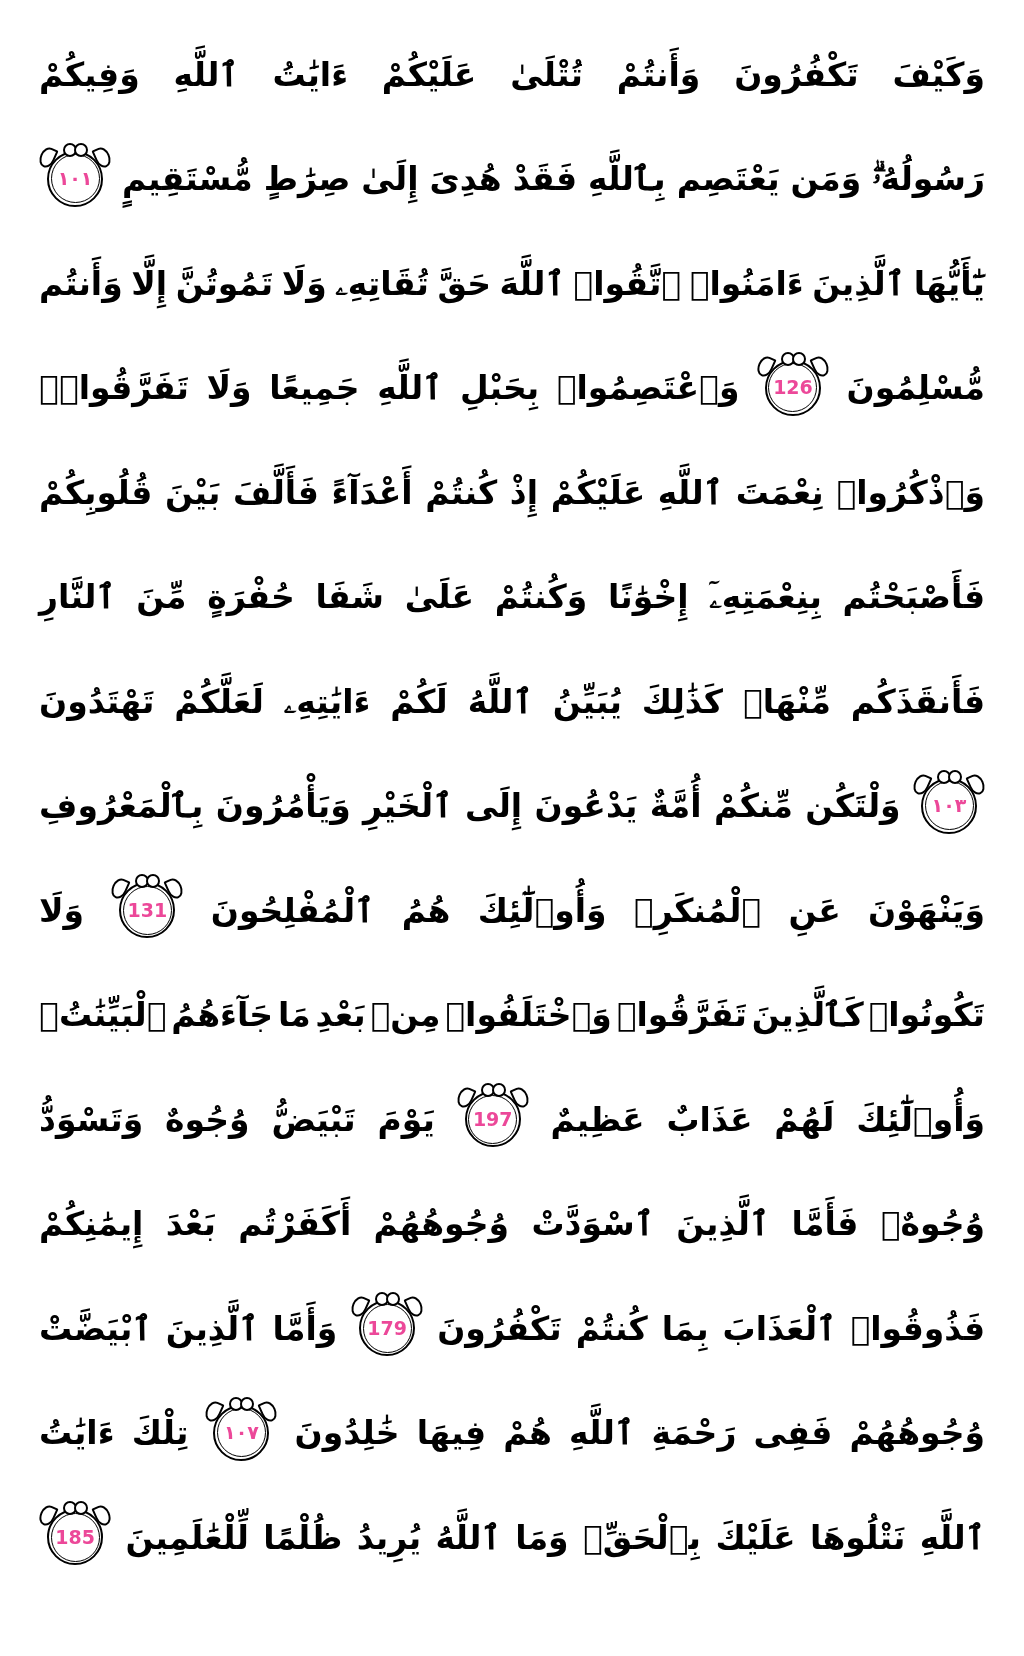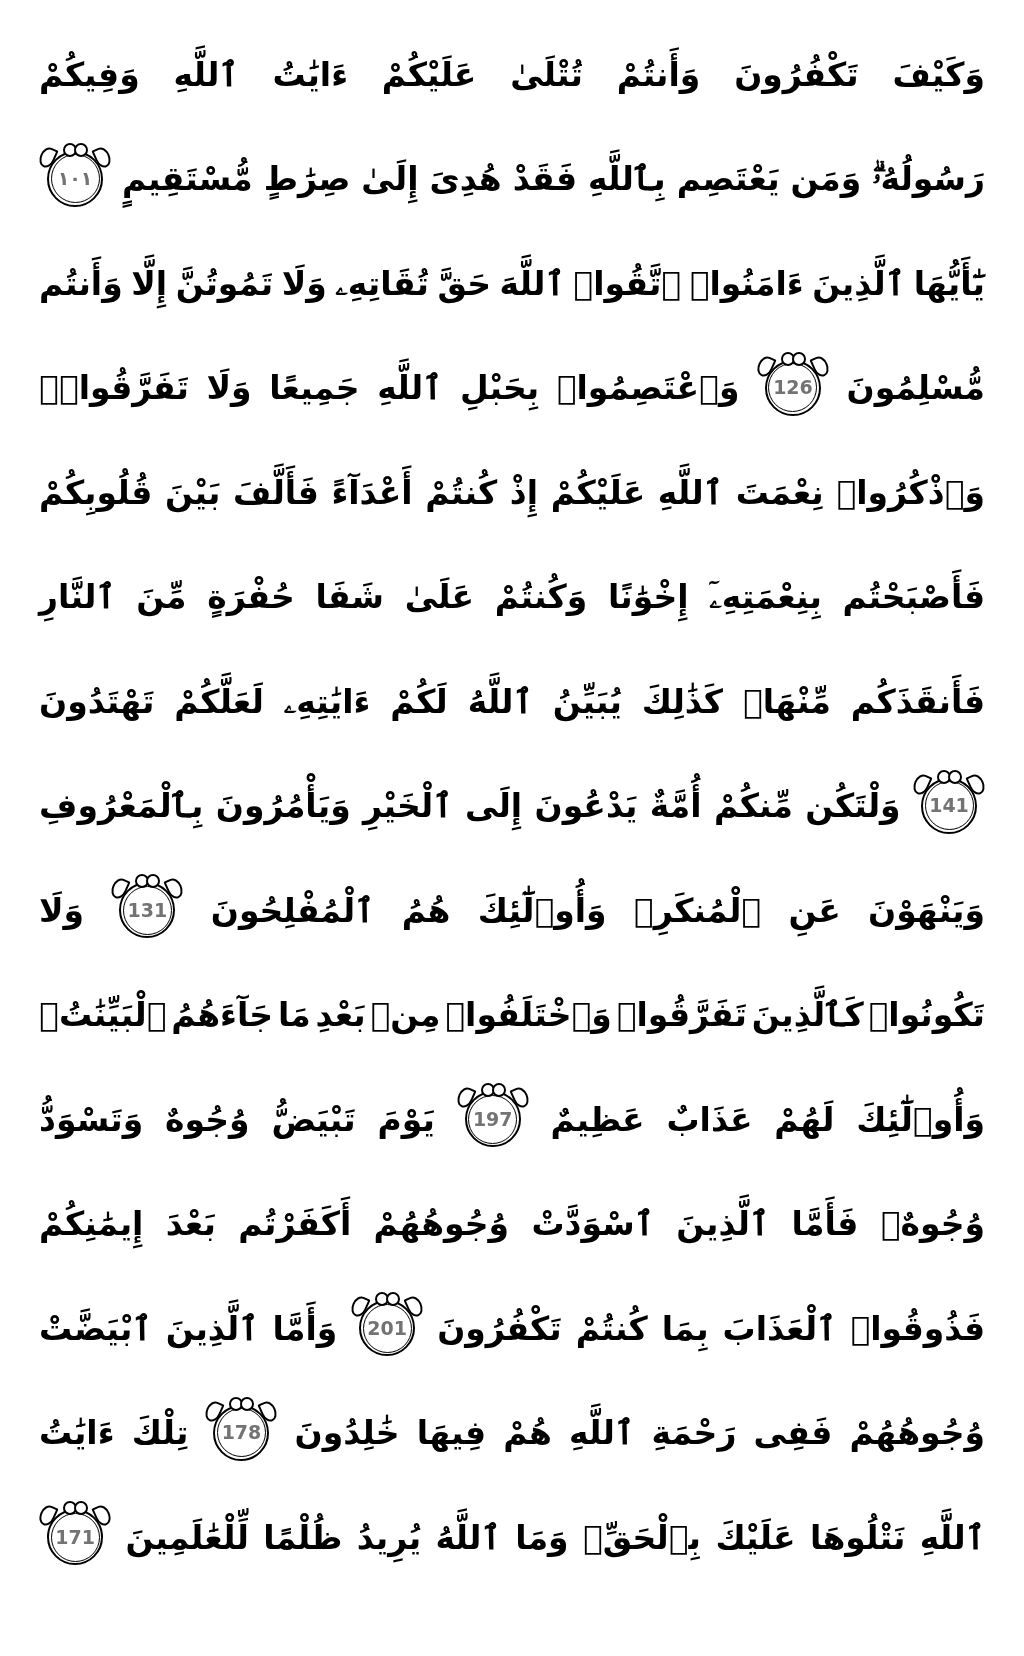--- a/index.html
+++ b/index.html
@@ -81,21 +81,21 @@
     top: -6px;
   }
   .am-wing-l { left: -9px;  border-radius: 60% 10% 60% 60%; transform: rotate(24deg); }
   .am-wing-r { right: -9px; border-radius: 10% 60% 60% 60%; transform: rotate(-24deg); }
   .am-num {
     position: relative;
     z-index: 1;
     font-family: "DejaVu Sans", sans-serif;
     font-weight: 700;
     font-size: 19px;
-    color: #737373;
+    color: #ec4899;
     line-height: 1;
   }
 </style>
 </head>
 <body>
 
 <div class="page">
     <div class="line">
       <span class="word">وَكَيْفَ</span>
       <span class="word">تَكْفُرُونَ</span>
@@ -183,21 +183,21 @@
       <span class="word">لَكُمْ</span>
       <span class="word">ءَايَٰتِهِۦ</span>
       <span class="word">لَعَلَّكُمْ</span>
       <span class="word">تَهْتَدُونَ</span>
     </div>
     <div class="line">
       <span class="ayah-marker">
         <span class="am-top"></span>
         <span class="am-wing am-wing-l"></span>
         <span class="am-wing am-wing-r"></span>
-        <span class="am-num">141</span>
+        <span class="am-num">١٠٣</span>
       </span>
       <span class="word">وَلْتَكُن</span>
       <span class="word">مِّنكُمْ</span>
       <span class="word">أُمَّةٌ</span>
       <span class="word">يَدْعُونَ</span>
       <span class="word">إِلَى</span>
       <span class="word">ٱلْخَيْرِ</span>
       <span class="word">وَيَأْمُرُونَ</span>
       <span class="word">بِٱلْمَعْرُوفِ</span>
     </div>
@@ -256,53 +256,53 @@
     <div class="line">
       <span class="word">فَذُوقُوا۟</span>
       <span class="word">ٱلْعَذَابَ</span>
       <span class="word">بِمَا</span>
       <span class="word">كُنتُمْ</span>
       <span class="word">تَكْفُرُونَ</span>
       <span class="ayah-marker">
         <span class="am-top"></span>
         <span class="am-wing am-wing-l"></span>
         <span class="am-wing am-wing-r"></span>
-        <span class="am-num">201</span>
+        <span class="am-num">179</span>
       </span>
       <span class="word">وَأَمَّا</span>
       <span class="word">ٱلَّذِينَ</span>
       <span class="word">ٱبْيَضَّتْ</span>
     </div>
     <div class="line">
       <span class="word">وُجُوهُهُمْ</span>
       <span class="word">فَفِى</span>
       <span class="word">رَحْمَةِ</span>
       <span class="word">ٱللَّهِ</span>
       <span class="word">هُمْ</span>
       <span class="word">فِيهَا</span>
       <span class="word">خَٰلِدُونَ</span>
       <span class="ayah-marker">
         <span class="am-top"></span>
         <span class="am-wing am-wing-l"></span>
         <span class="am-wing am-wing-r"></span>
-        <span class="am-num">178</span>
+        <span class="am-num">١٠٧</span>
       </span>
       <span class="word">تِلْكَ</span>
       <span class="word">ءَايَٰتُ</span>
     </div>
     <div class="line">
       <span class="word">ٱللَّهِ</span>
       <span class="word">نَتْلُوهَا</span>
       <span class="word">عَلَيْكَ</span>
       <span class="word">بِٱلْحَقِّۗ</span>
       <span class="word">وَمَا</span>
       <span class="word">ٱللَّهُ</span>
       <span class="word">يُرِيدُ</span>
       <span class="word">ظُلْمًا</span>
       <span class="word">لِّلْعَٰلَمِينَ</span>
       <span class="ayah-marker">
         <span class="am-top"></span>
         <span class="am-wing am-wing-l"></span>
         <span class="am-wing am-wing-r"></span>
-        <span class="am-num">171</span>
+        <span class="am-num">185</span>
       </span>
     </div>
   </div>
 
 </body></html>

